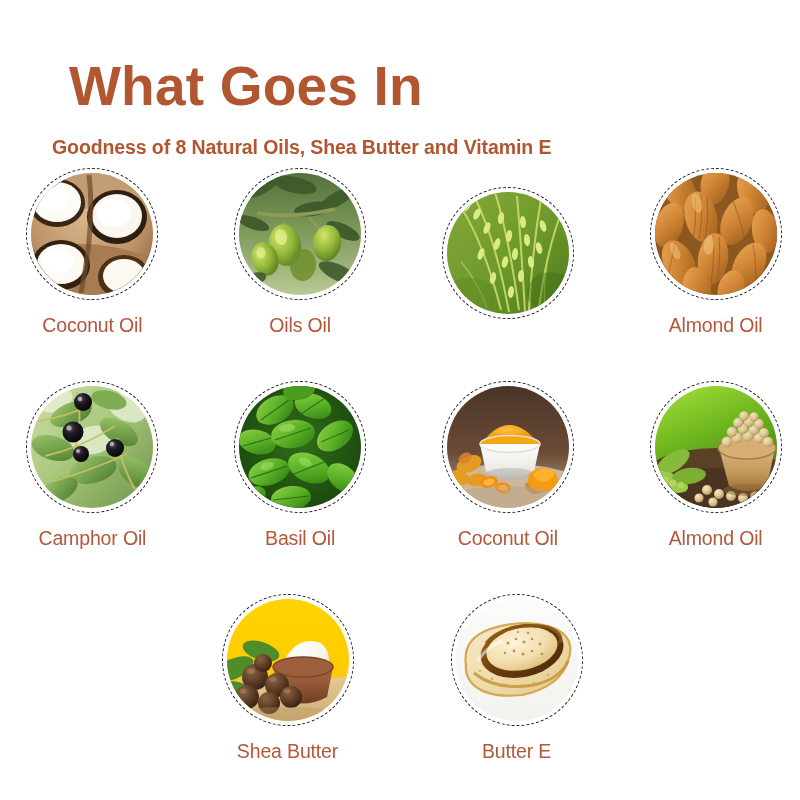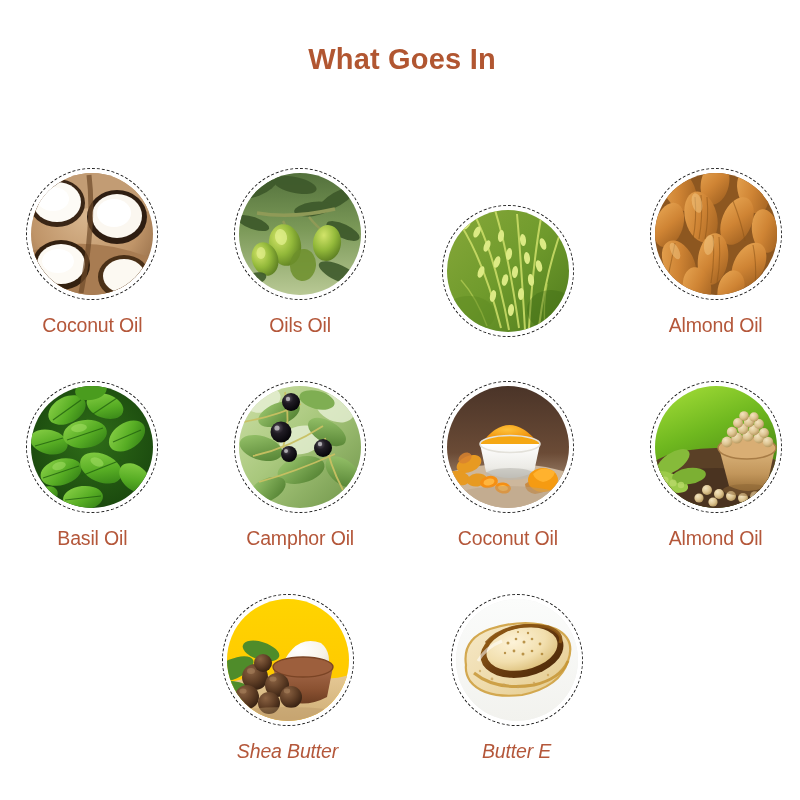--- a/index.html
+++ b/index.html
@@ -21,28 +21,27 @@
   }
 
   
   .header {
     position: absolute;
     left: 52px;
     top: 40px;
     width: 700px;
   }
   .title {
-    font-size: 29px;
+    font-size: 55px;
     font-weight: bold;
     color: #b15631;
     letter-spacing: 0.2px;
     line-height: 1.08;
-    margin: 4px;
+    margin: 17px;
     white-space: nowrap;
-    text-align: center;
   }
   .subtitle {
     font-size: 19.5px;
     font-weight: bold;
     color: #b15631;
     margin: 0;
     margin-top: 20px;
     letter-spacing: -0.1px;
     white-space: nowrap;
   }
@@ -50,21 +49,21 @@
   
   .grid {
     position: absolute;
     left: 0;
     top: 168px;
     width: 800px;
   }
   .row {
     display: flex;
     justify-content: center;
-    align-items: flex-end;
+    align-items: center;
     gap: 39px;
   }
   .row-1, .row-2 { padding-left: 8px; }
   .row-3 { padding-left: 4px; }
 
   .cell {
     width: 190px;
     display: flex;
     flex-direction: column;
     align-items: center;
@@ -101,29 +100,30 @@
   .label {
     margin-top: 14px;
     font-size: 19.5px;
     color: #b4573a;
     text-align: center;
     white-space: nowrap;
     letter-spacing: -0.15px;
   }
 
   .row-2 { margin-top: 44px; }
-  .row-3 { margin-top: 44px; font-style: italic; }
+  .row-3 { margin-top: 44px; }
 </style>
 </head>
 <body>
 
 <div id="page">
 
   <div class="header">
     <h1 class="title">What Goes In</h1>
+    <h2 class="subtitle">Goodness of 8 Natural Oils, Shea Butter and Vitamin E</h2>
   </div>
 
   <div class="grid">
 
     <div class="row row-1">
 
       <div class="cell">
         <div class="circle-wrap">
           <div class="circle">
             <svg viewBox="0 0 122 122">
@@ -309,20 +309,81 @@
       </div>
     </div>
 
     <div class="row row-2">
 
       <div class="cell">
         <div class="circle-wrap">
           <div class="circle">
             <svg viewBox="0 0 122 122">
               <defs>
+                <linearGradient id="campBg" x1="0" y1="0" x2="1" y2="1">
+                  <stop offset="0%" stop-color="#cfe0a8"></stop>
+                  <stop offset="45%" stop-color="#a9c87d"></stop>
+                  <stop offset="100%" stop-color="#6e9448"></stop>
+                </linearGradient>
+                <linearGradient id="campLeaf" x1="0" y1="0" x2="1" y2="1">
+                  <stop offset="0%" stop-color="#9dc96f"></stop>
+                  <stop offset="100%" stop-color="#4e7c2e"></stop>
+                </linearGradient>
+                <radialGradient id="berryG" cx="35%" cy="30%" r="70%">
+                  <stop offset="0%" stop-color="#5c5560"></stop>
+                  <stop offset="40%" stop-color="#201c24"></stop>
+                  <stop offset="100%" stop-color="#07060a"></stop>
+                </radialGradient>
+              </defs>
+              <rect width="122" height="122" fill="url(#campBg)"></rect>
+              <g fill="#e8f0d6" opacity="0.8">
+                <ellipse cx="24" cy="14" rx="18" ry="12" transform="rotate(-18 24 14)"></ellipse>
+                <ellipse cx="96" cy="22" rx="20" ry="13" transform="rotate(24 96 22)"></ellipse>
+                <ellipse cx="62" cy="54" rx="22" ry="14" transform="rotate(-12 62 54)"></ellipse>
+              </g>
+              <g>
+                <ellipse cx="40" cy="28" rx="22" ry="11" fill="url(#campLeaf)" transform="rotate(-22 40 28)"></ellipse>
+                <ellipse cx="88" cy="46" rx="21" ry="11" fill="url(#campLeaf)" transform="rotate(30 88 46)"></ellipse>
+                <ellipse cx="22" cy="62" rx="22" ry="12" fill="url(#campLeaf)" transform="rotate(16 22 62)"></ellipse>
+                <ellipse cx="62" cy="84" rx="24" ry="13" fill="url(#campLeaf)" transform="rotate(-14 62 84)"></ellipse>
+                <ellipse cx="104" cy="86" rx="20" ry="12" fill="url(#campLeaf)" transform="rotate(38 104 86)"></ellipse>
+                <ellipse cx="28" cy="104" rx="20" ry="11" fill="url(#campLeaf)" transform="rotate(-26 28 104)"></ellipse>
+                <ellipse cx="78" cy="14" rx="18" ry="9" fill="#7fae52" transform="rotate(14 78 14)"></ellipse>
+              </g>
+              <g stroke="#c9c063" stroke-width="1.8" fill="none" opacity="0.95">
+                <path d="M4 36 Q38 30 62 18"></path>
+                <path d="M14 70 Q50 62 84 40"></path>
+                <path d="M20 96 Q56 86 96 68"></path>
+                <path d="M46 6 Q52 34 44 62"></path>
+                <path d="M86 52 Q90 78 104 104"></path>
+              </g>
+              <g>
+                <circle cx="52" cy="16" r="9" fill="url(#berryG)"></circle>
+                <circle cx="42" cy="46" r="10.5" fill="url(#berryG)"></circle>
+                <circle cx="50" cy="68" r="8" fill="url(#berryG)"></circle>
+                <circle cx="84" cy="62" r="9" fill="url(#berryG)"></circle>
+              </g>
+              <g fill="#ffffff" opacity="0.55">
+                <circle cx="49" cy="13" r="2.2"></circle>
+                <circle cx="38" cy="42" r="2.6"></circle>
+                <circle cx="47" cy="65" r="2"></circle>
+                <circle cx="81" cy="58" r="2.2"></circle>
+              </g>
+            </svg>
+          </div>
+          <div class="dash-ring"></div>
+        </div>
+        <div class="label">Camphor Oil</div>
+      </div>
+
+      <div class="cell">
+        <div class="circle-wrap">
+          <div class="circle">
+            <svg viewBox="0 0 122 122">
+              <defs>
                 <radialGradient id="basilBg" cx="50%" cy="45%" r="70%">
                   <stop offset="0%" stop-color="#2f6d18"></stop>
                   <stop offset="100%" stop-color="#16410c"></stop>
                 </radialGradient>
                 <linearGradient id="leafG" x1="0" y1="0" x2="1" y2="1">
                   <stop offset="0%" stop-color="#8ed44a"></stop>
                   <stop offset="55%" stop-color="#57ad24"></stop>
                   <stop offset="100%" stop-color="#2f7a14"></stop>
                 </linearGradient>
               </defs>
@@ -353,81 +414,20 @@
               <g fill="#a9e36a" opacity="0.5">
                 <ellipse cx="48" cy="42" rx="8" ry="4" transform="rotate(-8 48 42)"></ellipse>
                 <ellipse cx="66" cy="76" rx="7" ry="4" transform="rotate(24 66 76)"></ellipse>
                 <ellipse cx="28" cy="80" rx="7" ry="4" transform="rotate(-16 28 80)"></ellipse>
               </g>
             </svg>
           </div>
           <div class="dash-ring"></div>
         </div>
         <div class="label">Basil Oil</div>
-      </div>
-
-      <div class="cell">
-        <div class="circle-wrap">
-          <div class="circle">
-            <svg viewBox="0 0 122 122">
-              <defs>
-                <linearGradient id="campBg" x1="0" y1="0" x2="1" y2="1">
-                  <stop offset="0%" stop-color="#cfe0a8"></stop>
-                  <stop offset="45%" stop-color="#a9c87d"></stop>
-                  <stop offset="100%" stop-color="#6e9448"></stop>
-                </linearGradient>
-                <linearGradient id="campLeaf" x1="0" y1="0" x2="1" y2="1">
-                  <stop offset="0%" stop-color="#9dc96f"></stop>
-                  <stop offset="100%" stop-color="#4e7c2e"></stop>
-                </linearGradient>
-                <radialGradient id="berryG" cx="35%" cy="30%" r="70%">
-                  <stop offset="0%" stop-color="#5c5560"></stop>
-                  <stop offset="40%" stop-color="#201c24"></stop>
-                  <stop offset="100%" stop-color="#07060a"></stop>
-                </radialGradient>
-              </defs>
-              <rect width="122" height="122" fill="url(#campBg)"></rect>
-              <g fill="#e8f0d6" opacity="0.8">
-                <ellipse cx="24" cy="14" rx="18" ry="12" transform="rotate(-18 24 14)"></ellipse>
-                <ellipse cx="96" cy="22" rx="20" ry="13" transform="rotate(24 96 22)"></ellipse>
-                <ellipse cx="62" cy="54" rx="22" ry="14" transform="rotate(-12 62 54)"></ellipse>
-              </g>
-              <g>
-                <ellipse cx="40" cy="28" rx="22" ry="11" fill="url(#campLeaf)" transform="rotate(-22 40 28)"></ellipse>
-                <ellipse cx="88" cy="46" rx="21" ry="11" fill="url(#campLeaf)" transform="rotate(30 88 46)"></ellipse>
-                <ellipse cx="22" cy="62" rx="22" ry="12" fill="url(#campLeaf)" transform="rotate(16 22 62)"></ellipse>
-                <ellipse cx="62" cy="84" rx="24" ry="13" fill="url(#campLeaf)" transform="rotate(-14 62 84)"></ellipse>
-                <ellipse cx="104" cy="86" rx="20" ry="12" fill="url(#campLeaf)" transform="rotate(38 104 86)"></ellipse>
-                <ellipse cx="28" cy="104" rx="20" ry="11" fill="url(#campLeaf)" transform="rotate(-26 28 104)"></ellipse>
-                <ellipse cx="78" cy="14" rx="18" ry="9" fill="#7fae52" transform="rotate(14 78 14)"></ellipse>
-              </g>
-              <g stroke="#c9c063" stroke-width="1.8" fill="none" opacity="0.95">
-                <path d="M4 36 Q38 30 62 18"></path>
-                <path d="M14 70 Q50 62 84 40"></path>
-                <path d="M20 96 Q56 86 96 68"></path>
-                <path d="M46 6 Q52 34 44 62"></path>
-                <path d="M86 52 Q90 78 104 104"></path>
-              </g>
-              <g>
-                <circle cx="52" cy="16" r="9" fill="url(#berryG)"></circle>
-                <circle cx="42" cy="46" r="10.5" fill="url(#berryG)"></circle>
-                <circle cx="50" cy="68" r="8" fill="url(#berryG)"></circle>
-                <circle cx="84" cy="62" r="9" fill="url(#berryG)"></circle>
-              </g>
-              <g fill="#ffffff" opacity="0.55">
-                <circle cx="49" cy="13" r="2.2"></circle>
-                <circle cx="38" cy="42" r="2.6"></circle>
-                <circle cx="47" cy="65" r="2"></circle>
-                <circle cx="81" cy="58" r="2.2"></circle>
-              </g>
-            </svg>
-          </div>
-          <div class="dash-ring"></div>
-        </div>
-        <div class="label">Camphor Oil</div>
       </div>
 
       <div class="cell">
         <div class="circle-wrap">
           <div class="circle">
             <svg viewBox="0 0 122 122">
               <defs>
                 <linearGradient id="turBg" x1="0" y1="0" x2="0" y2="1">
                   <stop offset="0%" stop-color="#4a3428"></stop>
                   <stop offset="55%" stop-color="#6b4b36"></stop>

